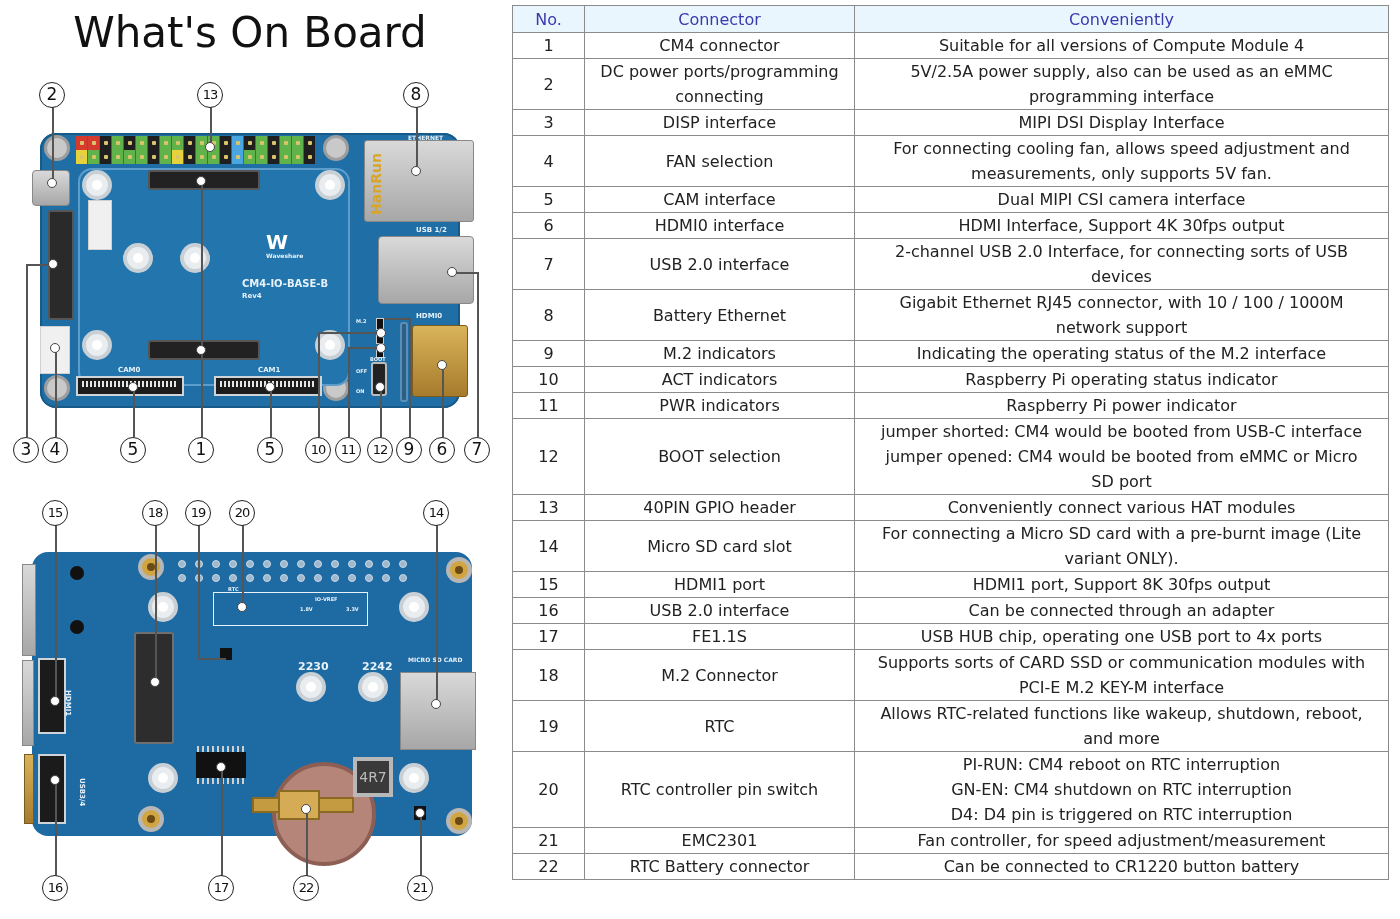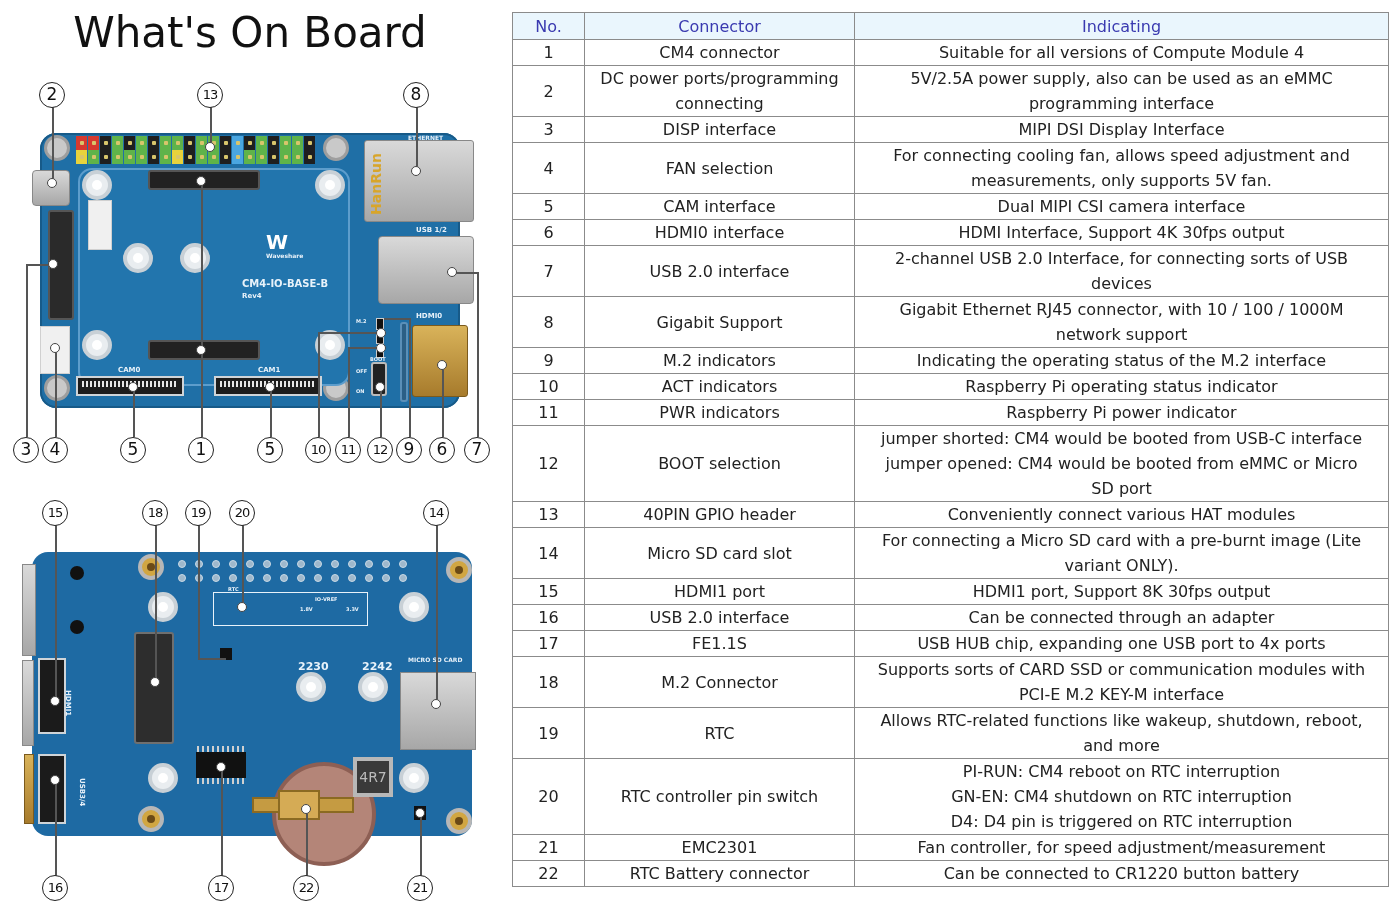--- a/index.html
+++ b/index.html
@@ -39,21 +39,21 @@
   .bboard { position: absolute; background: #1e6aa3; border-radius: 16px; }
   .padrow { position: absolute; display: flex; gap: 9px; }
   .pad { width: 8px; height: 8px; border-radius: 50%; background: #9fb8cc; border: 1px solid #c8d9e6; }
   .battery { position: absolute; width: 104px; height: 104px; border-radius: 50%; background: #b48578; border: 4px solid #8d5f54; }
   .battery-clip { position: absolute; background: #c59b42; border: 2px solid #8b6a22; }
   .inductor { position: absolute; background: #3a3a3a; border: 4px solid #b8b8b8; color: #bbb; font-size: 14px; text-align: center; font-family: "DejaVu Sans", sans-serif; }
   .chip { position: absolute; background: #111; }
   .chip-pins { position: absolute; background: repeating-linear-gradient(90deg, #d0d0d0 0 2px, transparent 2px 5px); }
 
   
-  .table-wrap { position: absolute; left: 512px; top: 12px; width: 876px; }
+  .table-wrap { position: absolute; left: 512px; top: 5px; width: 876px; }
   table { border-collapse: collapse; width: 876px; table-layout: fixed; }
   th, td { border: 1.5px solid #8b8b8b; text-align: center; vertical-align: middle; font-family: "DejaVu Sans", sans-serif; font-size: 16px; color: #222; padding: 0 3px; line-height: 25px; }
   th { background: #eaf6fd; color: #3a3ab0; font-weight: normal; height: 27px; }
   col.c1 { width: 72px; } col.c2 { width: 270px; } col.c3 { width: 534px; }
   td .line { display: block; }
 </style>
 </head>
 <body>
 
 <div class="title">What's On Board</div>
@@ -374,21 +374,21 @@
   <table>
     <colgroup>
         <col class="c1">
         <col class="c2">
         <col class="c3">
       </colgroup>
     <thead>
       <tr>
         <th>No.</th>
         <th>Connector</th>
-        <th>Indicating</th>
+        <th>Conveniently</th>
       </tr>
     </thead>
     <tbody id="tbody">
         <tr>
           <td>1</td>
           <td>
             <span class="line">CM4 connector</span>
           </td>
           <td>
             <span class="line">Suitable for all versions of Compute Module 4</span>
@@ -448,21 +448,21 @@
             <span class="line">USB 2.0 interface</span>
           </td>
           <td>
             <span class="line">2-channel USB 2.0 Interface, for connecting sorts of USB</span>
             <span class="line">devices</span>
           </td>
         </tr>
         <tr>
           <td>8</td>
           <td>
-            <span class="line">Gigabit Support</span>
+            <span class="line">Battery Ethernet</span>
           </td>
           <td>
             <span class="line">Gigabit Ethernet RJ45 connector, with 10 / 100 / 1000M</span>
             <span class="line">network support</span>
           </td>
         </tr>
         <tr>
           <td>9</td>
           <td>
             <span class="line">M.2 indicators</span>
@@ -536,21 +536,21 @@
           <td>
             <span class="line">Can be connected through an adapter</span>
           </td>
         </tr>
         <tr>
           <td>17</td>
           <td>
             <span class="line">FE1.1S</span>
           </td>
           <td>
-            <span class="line">USB HUB chip, expanding one USB port to 4x ports</span>
+            <span class="line">USB HUB chip, operating one USB port to 4x ports</span>
           </td>
         </tr>
         <tr>
           <td>18</td>
           <td>
             <span class="line">M.2 Connector</span>
           </td>
           <td>
             <span class="line">Supports sorts of CARD SSD or communication modules with</span>
             <span class="line">PCI-E M.2 KEY-M interface</span>

